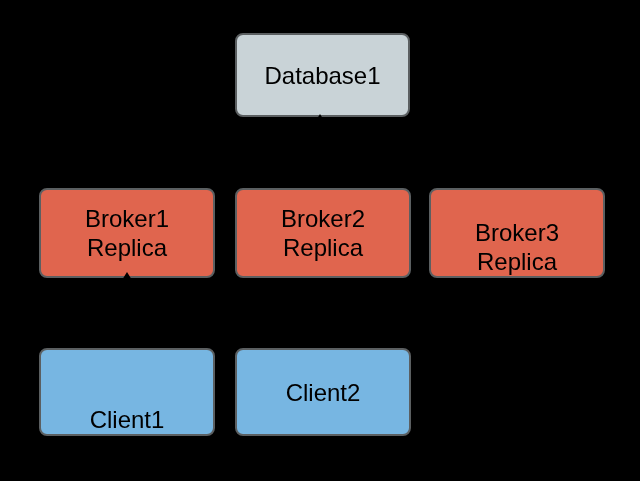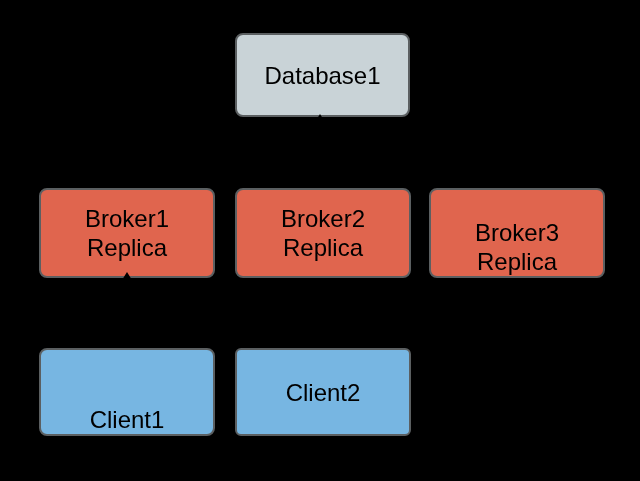--- a/index.html
+++ b/index.html
@@ -45,21 +45,21 @@
   }
   #node-broker1 { left: 39px; }
   #node-broker2 { left: 235px; }
   #node-broker3 { left: 429px; justify-content: flex-end; }
   .node-client {
     background: var(--client-fill, #77b6e2);
     top: 348px;
     width: 176px; height: 88px;
   }
   #node-client1 { left: 39px; justify-content: flex-end; }
-  #node-client2 { left: 235px; border-radius: 6px; }
+  #node-client2 { left: 235px; }
   .label-line {
     display: block;
   }
   
   .arrowhead-up {
     position: absolute;
     width: 0; height: 0;
     border-left: 5px solid transparent;
     border-right: 5px solid transparent;
     border-bottom: 8px solid var(--connector, #000000);

